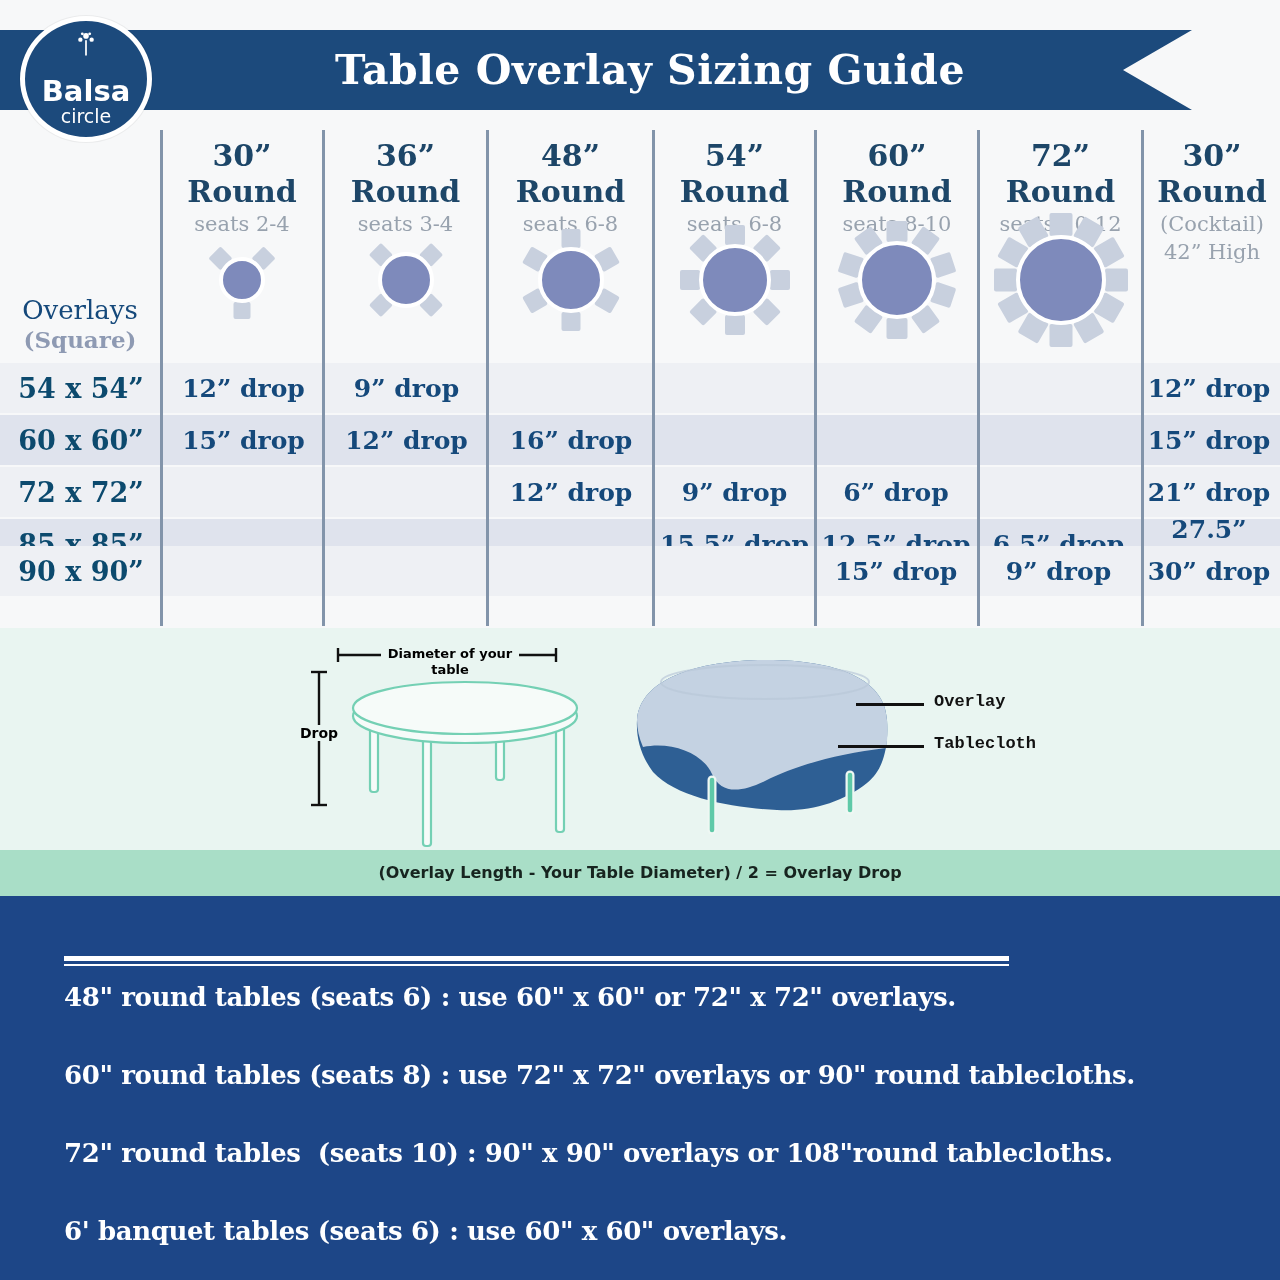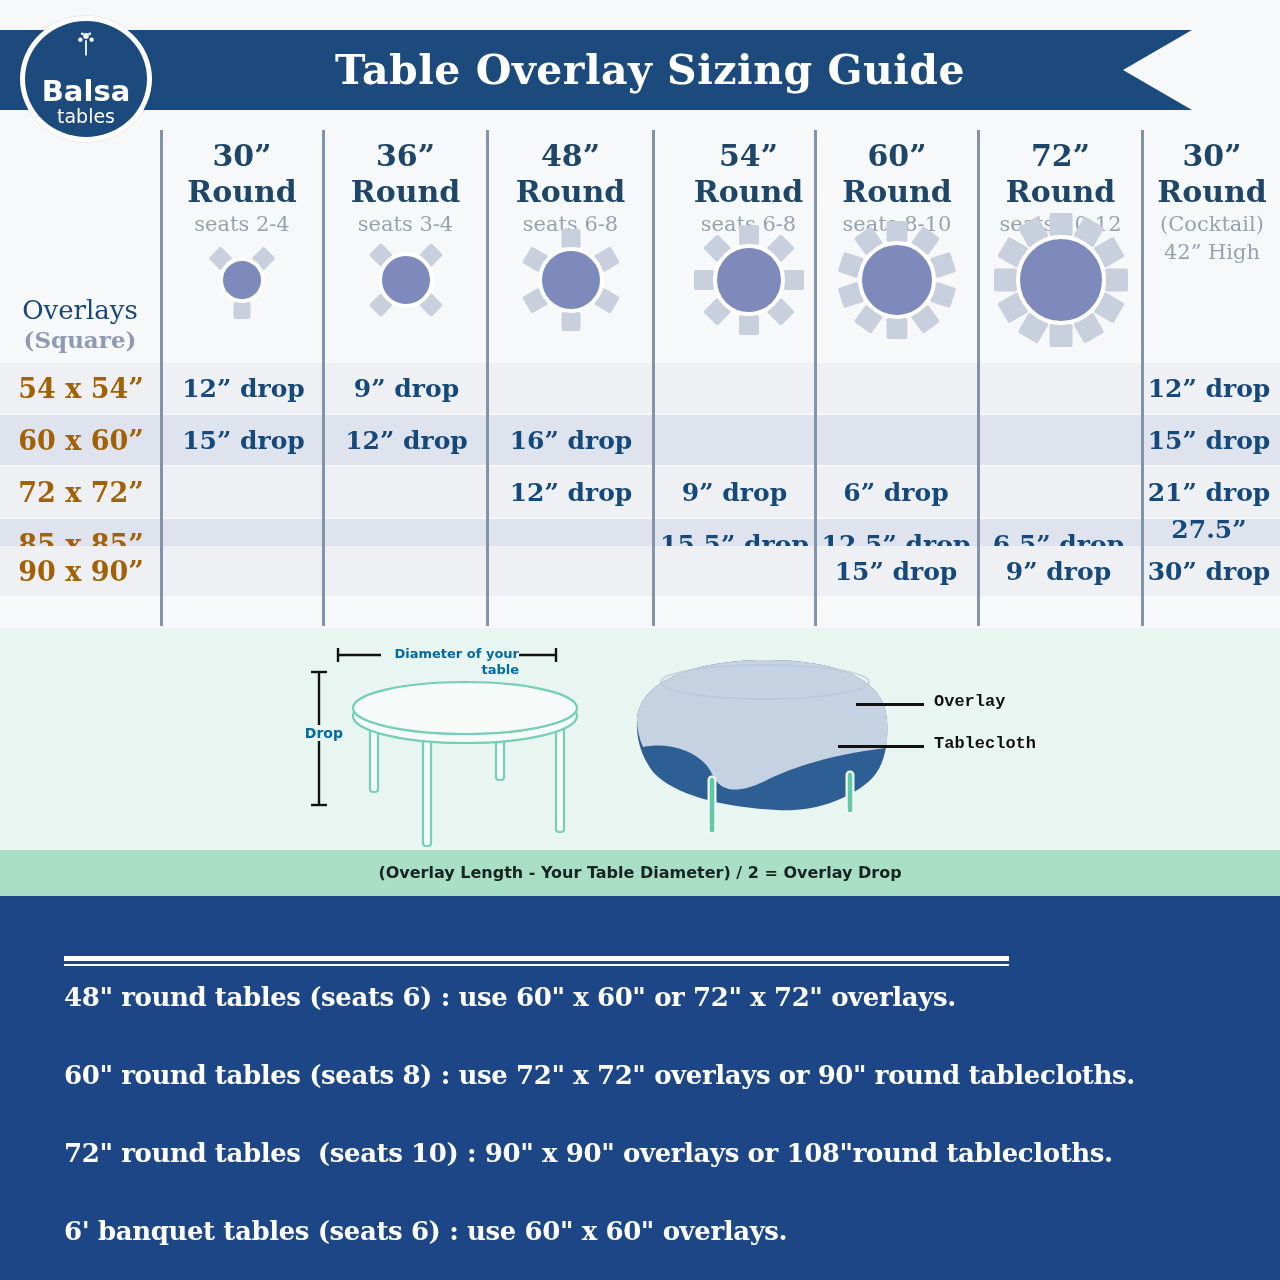--- a/index.html
+++ b/index.html
@@ -18,42 +18,42 @@
           box-shadow:0 0 0 1px rgba(0,0,0,0.05);}
   .logo-name{font-size:29px;font-weight:bold;line-height:1;margin-top:16px;}
   .logo-sub{font-size:19px;line-height:1.1;}
 
   
   .vline{position:absolute;top:130px;height:496px;width:3px;background:#8294aa;z-index:3;}
   .v0{left:160px}.v1{left:322px}.v2{left:486px}.v3{left:652px}.v4{left:814px}.v5{left:977px}.v6{left:1141px}
 
   .hcell{position:absolute;top:134px;height:226px;text-align:center;z-index:2;}
   .col0{left:162px;width:160px}.col1{left:325px;width:161px}.col2{left:489px;width:163px}
-  .col3{left:669px;width:159px}.col4{left:817px;width:160px}.col5{left:980px;width:161px}
+  .col3{left:655px;width:159px}.col4{left:817px;width:160px}.col5{left:980px;width:161px}
   .col6{left:1144px;width:136px}
   .hlabel{font-size:30px;font-weight:bold;color:#1d4668;line-height:1.2;margin-top:4px;}
   .hsub{font-size:21px;color:#98a2ae;line-height:1.35;}
   .icon-host{position:absolute;left:50%;top:148px;transform:translate(-50%,-50%);}
 
   .overlays-head{position:absolute;left:0;top:296px;width:160px;text-align:center;z-index:2;}
   .overlays-title{font-size:26px;font-weight:normal;color:#15497b;line-height:1.15;}
   .overlays-sub{font-size:23px;font-weight:bold;color:#8e9ab3;line-height:1.2;}
 
   
   .row{position:absolute;left:0;width:1280px;height:50px;display:flex;align-items:center;z-index:1;}
   .r0{top:363px;background:#eef0f4}.r1{top:415px;background:#dfe3ed}.r2{top:467px;background:#eef0f4}
   .r3{top:519px;background:#dfe3ed}.r4{top:546px;background:#eef0f4}
-  .rlabel{width:162px;text-align:center;font-size:27px;font-weight:bold;color:#a16207;}
+  .rlabel{width:162px;text-align:center;font-size:27px;font-weight:bold;color:#0c4a6e;}
   .cell{text-align:center;font-size:25px;font-weight:bold;color:#15497b;}
   .c0{width:163px}.c1{width:163px}.c2{width:166px}.c3{width:161px}.c4{width:162px}.c5{width:163px}.c6{width:138px}
 
   
   .mint{position:absolute;left:0;top:628px;width:1280px;height:222px;background:#e9f5f1;}
   .diagram-svg{position:absolute;}
-  .dim-label{position:absolute;background:#e9f5f1;color:#0369a1;text-align:right;
+  .dim-label{position:absolute;background:#e9f5f1;color:#000000;text-align:center;
              font-family:"DejaVu Sans","Liberation Sans",sans-serif;font-weight:bold;}
   .diam-label{left:381px;top:646px;width:138px;font-size:13px;line-height:1.2;}
   .drop-label{left:295px;top:725px;width:48px;font-size:14px;}
   .dline{position:absolute;height:3px;background:#111111;}
   .oline{left:856px;top:703px;width:68px;}
   .tline{left:838px;top:745px;width:86px;}
   .dlabel{position:absolute;font-family:Liberation Mono, monospace;
           font-weight:bold;font-size:17px;color:#111111;}
   .olabel{left:934px;top:692px;}
   .tlabel{left:934px;top:734px;}
@@ -85,21 +85,21 @@
           <line x1="12" y1="22" x2="12" y2="9"></line>
           <circle cx="12" cy="4.5" r="2.6" stroke="none"></circle>
           <circle cx="6.8" cy="8" r="2" stroke="none"></circle>
           <circle cx="17.2" cy="8" r="2" stroke="none"></circle>
           <circle cx="8.6" cy="2.6" r="1.3" stroke="none"></circle>
           <circle cx="15.4" cy="2.6" r="1.3" stroke="none"></circle>
         </g>
       </svg>
     </span>
     <div class="logo-name">Balsa</div>
-    <div class="logo-sub">tables</div>
+    <div class="logo-sub">circle</div>
   </div>
 
   <div class="vline v0"></div>
   <div class="vline v1"></div>
   <div class="vline v2"></div>
   <div class="vline v3"></div>
   <div class="vline v4"></div>
   <div class="vline v5"></div>
   <div class="vline v6"></div>
 

